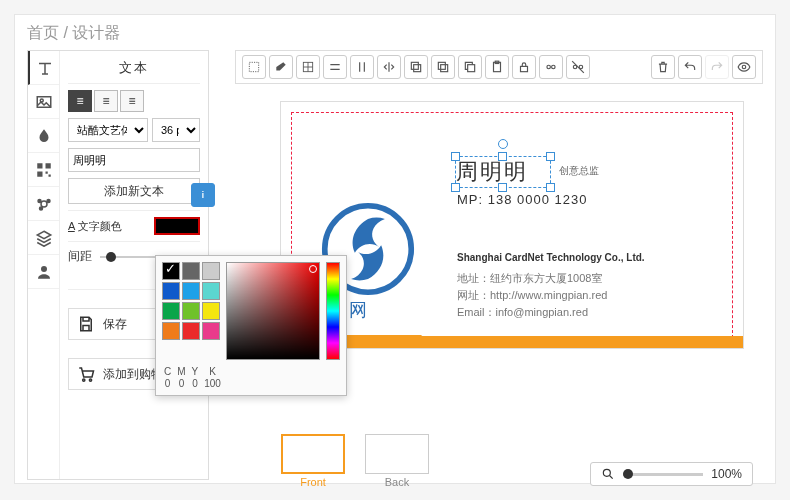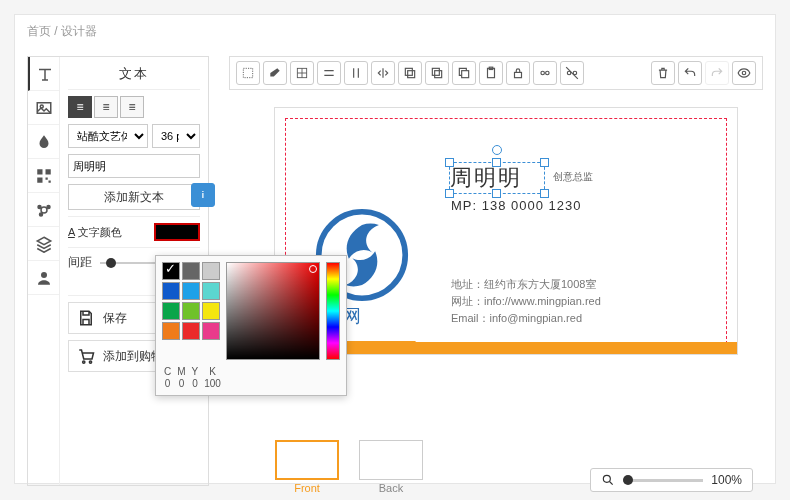--- a/index.html
+++ b/index.html
@@ -1,40 +1,40 @@
 <!DOCTYPE html>
 <html><head>
 <meta charset="utf-8">
 <style>
 *{box-sizing:border-box;margin:0;padding:0;font-family:"Microsoft YaHei",Arial,sans-serif}
 body{background:#f5f5f5;width:790px;height:500px;overflow:hidden;font-size:12px;color:#333}
 .frame{background:#fff;margin:14px;border:1px solid #e5e5e5;padding:8px 12px 12px;height:470px;position:relative}
-.crumb{color:#999;font-size:12px;margin-bottom:16px}
+.crumb{color:#999;font-size:16px;margin-bottom:6px}
 .crumb a{color:#999;text-decoration:none}
-.main{display:flex;gap:20px;height:430px}
+.main{display:flex;gap:26px;height:430px}
 .left{width:182px;border:1px solid #ddd;display:flex}
 .left-icons{width:32px;border-right:1px solid #eee;display:flex;flex-direction:column}
 .left-icons .ic{height:34px;display:flex;align-items:center;justify-content:center;color:#555;cursor:pointer;border-bottom:1px solid #f0f0f0}
 .left-icons .ic.active{background:#fff;border-left:2px solid #333}
 .left-icons svg{width:18px;height:18px}
 .left-panel{flex:1;padding:6px 8px;display:flex;flex-direction:column;gap:6px}
 .panel-title{text-align:center;font-size:13px;letter-spacing:2px;padding:2px 0 6px;border-bottom:1px solid #eee}
 .align-row{display:flex;gap:2px}
 .align-btn{width:24px;height:22px;border:1px solid #bbb;background:#f7f7f7;display:flex;align-items:center;justify-content:center;cursor:pointer}
 .align-btn.active{background:#444;color:#fff;border-color:#444}
 .row{display:flex;gap:4px}
 select,input[type=text]{border:1px solid #ccc;height:24px;padding:0 4px;font-size:11px;width:100%;background:#fff}
 .size-sel{width:48px}
 .btn{border:1px solid #ccc;background:#fff;height:26px;display:flex;align-items:center;justify-content:center;cursor:pointer;font-size:12px}
 .color-row{display:flex;align-items:center;gap:6px;border-top:1px solid #eee;border-bottom:1px solid #eee;padding:6px 0}
 .color-swatch{width:46px;height:18px;background:#000;border:2px solid #c00}
 .spacing-row{display:flex;align-items:center;gap:8px;padding-bottom:24px;border-bottom:1px solid #eee}
 .slider-track{flex:1;height:2px;background:#ccc;position:relative}
 .slider-dot{width:10px;height:10px;background:#333;border-radius:50%;position:absolute;left:6px;top:-4px}
-.action-btn{display:flex;align-items:center;gap:8px;border:1px solid #ddd;height:32px;padding:0 8px;cursor:pointer;margin-top:0}
+.action-btn{display:flex;align-items:center;gap:8px;border:1px solid #ddd;height:32px;padding:0 8px;cursor:pointer;margin-top:12px}
 .action-btn svg{width:18px;height:18px}
 .right{flex:1;display:flex;flex-direction:column}
 .toolbar{border:1px solid #ddd;height:34px;display:flex;align-items:center;padding:0 6px;gap:3px}
 .tbtn{width:24px;height:24px;border:1px solid #ccc;border-radius:3px;display:flex;align-items:center;justify-content:center;cursor:pointer;color:#555;background:#fff}
 .tbtn svg{width:14px;height:14px}
 .tbtn.info{background:#3b8fd6;color:#fff;border-color:#3b8fd6}
 .spacer{flex:1}
 .canvas-area{flex:1;position:relative;padding:18px 0 0 46px}
 .card{width:462px;height:246px;background:#fff;box-shadow:0 0 0 1px #ddd;position:relative}
 .bleed{position:absolute;inset:10px;border:1px dashed #e24}
@@ -294,23 +294,24 @@
             <div class="h h1"></div>
               <div class="h h2"></div>
               <div class="h h3"></div>
               <div class="h h4"></div>
               <div class="h h5"></div>
               <div class="h h6"></div>
             <div class="name">周明明</div>
           </div>
           <div class="subtitle">创意总监</div>
           <div class="mp">MP: 138 0000 1230</div>
+          <div class="company-en">Shanghai CardNet Technology Co., Ltd.</div>
           <div class="info">
             <div>地址：纽约市东方大厦1008室</div>
-            <div>网址：info://www.mingpian.red</div>
+            <div>网址：http://www.mingpian.red</div>
             <div>Email：info@mingpian.red</div>
           </div>
           <div class="obar"></div>
         </div>
 
         <div class="thumbs">
           <div class="thumb active"><div class="mini"></div><span>Front</span></div>
           <div class="thumb"><div class="mini"></div><span>Back</span></div>
         </div>
 

